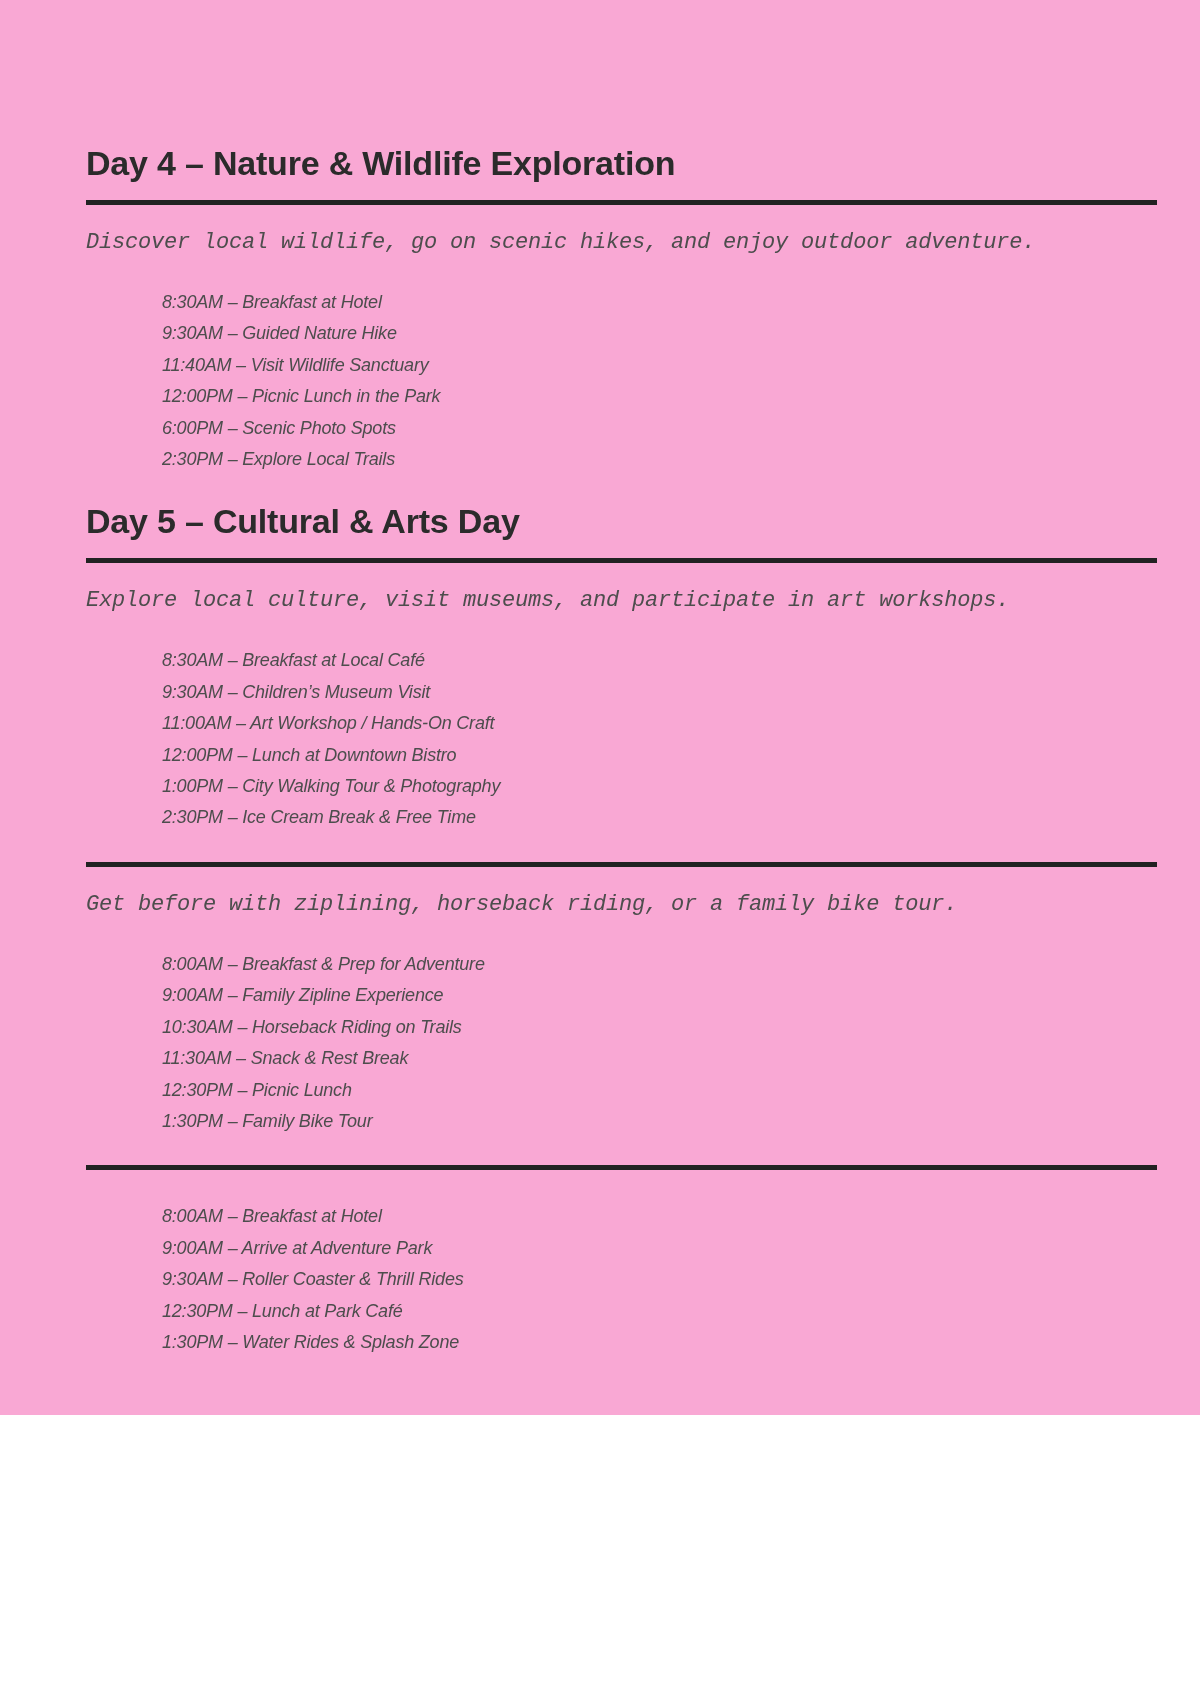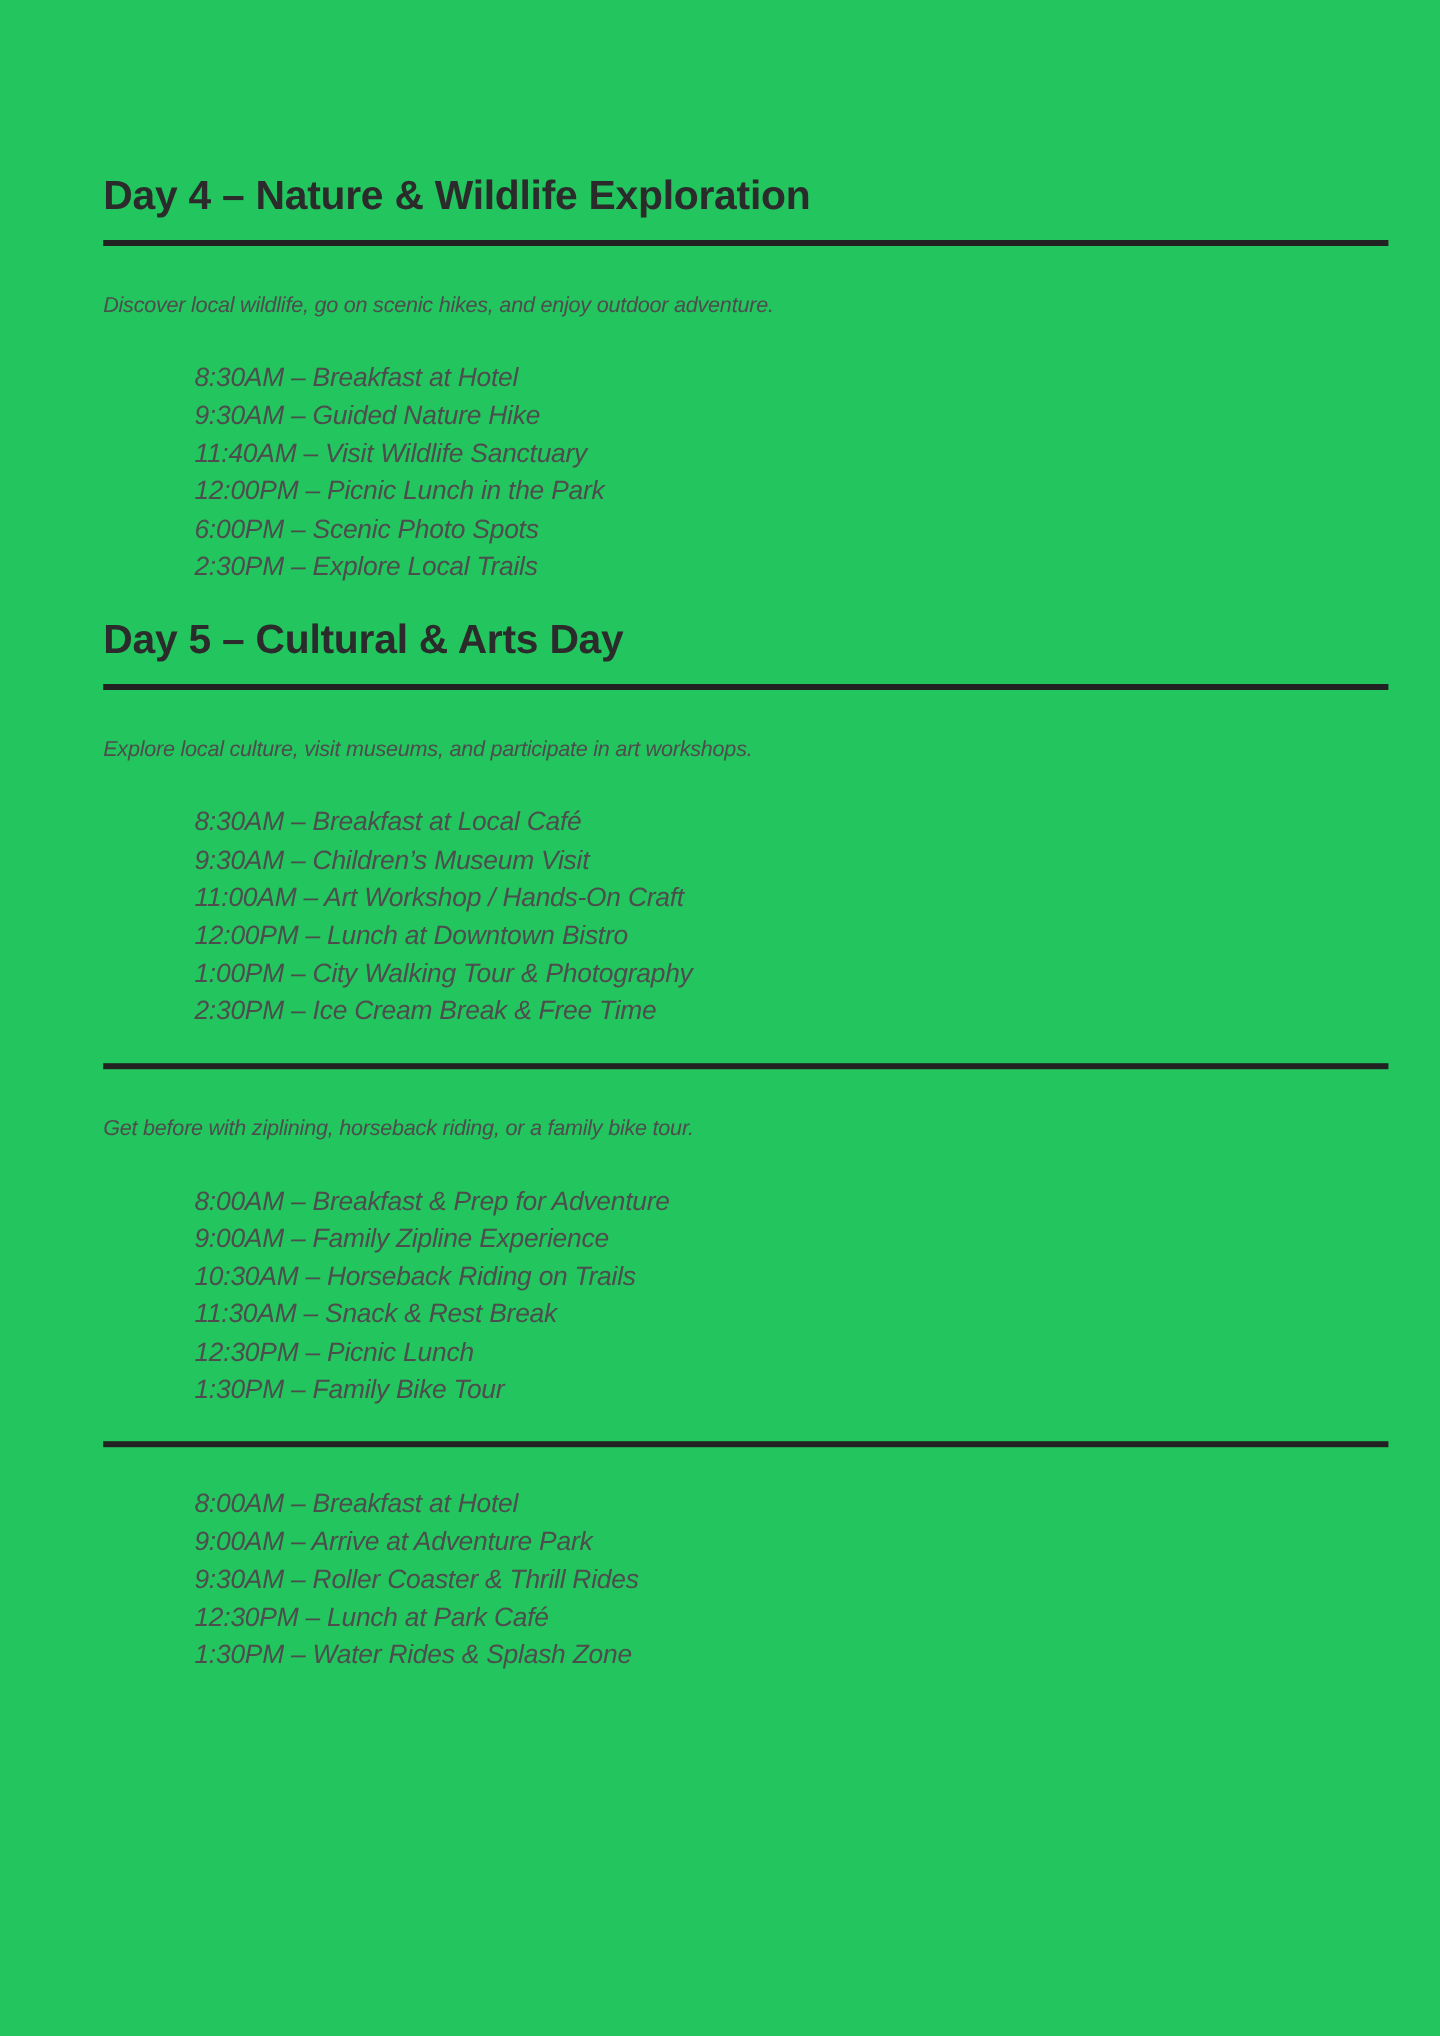--- a/index.html
+++ b/index.html
@@ -8,55 +8,56 @@
     width: 1200px;
     height: 1697px;
     position: relative;
     overflow: hidden;
     font-family: "Liberation Sans", sans-serif;
   }
   .page {
     position: absolute;
     top: 0; left: 0;
     width: 1200px;
-    height: 1697px;
-    background: #22c55e;
+    height: 1415px;
+    background: #f9a8d4;
     padding: 145px 43px 0 86px;
   }
   .section { margin-bottom: 28px; }
   .day-heading {
     font-size: 34px;
     font-weight: 700;
     color: #2b2b2b;
     line-height: 36px;
     letter-spacing: -0.2px;
     white-space: nowrap;
   }
   .divider {
     height: 5px;
     background: #222222;
     border: none;
     margin-top: 19px;
   }
   .day-desc {
-    margin-top: 36px;
+    margin-top: 24px;
     font-style: italic;
-    font-size: 18px;
+    font-size: 22px;
     line-height: 27px;
     color: #4d4d4d;
     letter-spacing: -0.2px;
     white-space: nowrap;
+    font-family: Liberation Mono, monospace;
   }
   .schedule {
     list-style: none;
     margin: 31px 0 0 76px;
   }
   .schedule li {
     font-style: italic;
-    font-size: 22px;
+    font-size: 18px;
     line-height: 31.4px;
     color: #4d4d4d;
     letter-spacing: -0.2px;
     white-space: nowrap;
   }
 </style>
 </head>
 <body>
 
 <div class="page">

